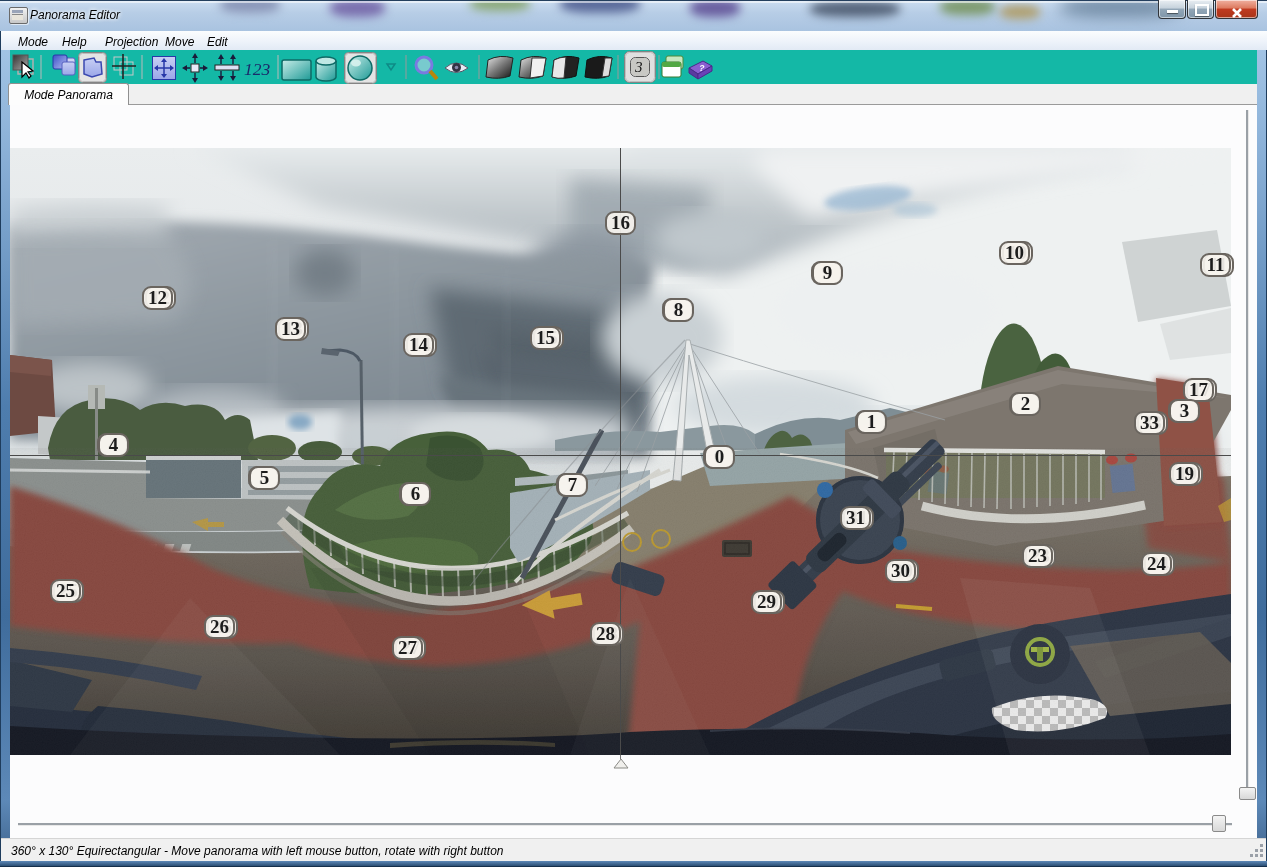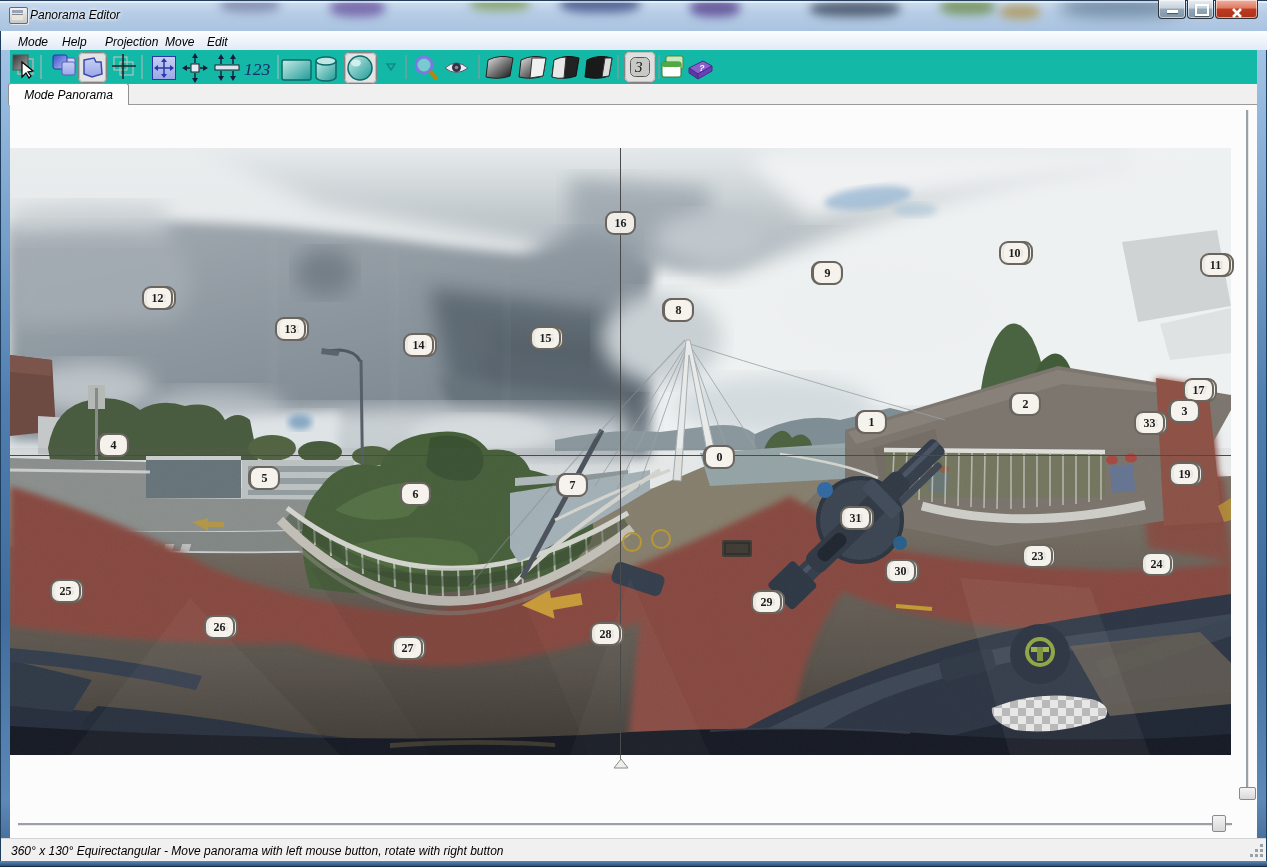--- a/index.html
+++ b/index.html
@@ -31,21 +31,21 @@
   
   #status{left:1px;top:838px;width:1265px;height:23px;background:#f0f0f0;border-top:1px solid #d5d5d5;box-sizing:border-box;font-size:12px;color:#000;}
   #status div{margin:5px 0 0 10px;}
   
   #hslider{left:18px;top:823px;width:1214px;height:2px;background:#9aa0a6;border-bottom:1px solid #e8e8e8;}
   #hthumb{left:1212px;top:815px;width:14px;height:17px;background:linear-gradient(180deg,#f4f4f4,#d8d8d8);border:1px solid #8a8a8a;border-radius:2px;box-sizing:border-box;}
   #vslider{left:1246px;top:110px;width:2px;height:680px;background:#9aa0a6;border-right:1px solid #e8e8e8;}
   #vthumb{left:1239px;top:787px;width:17px;height:13px;background:linear-gradient(180deg,#f4f4f4,#d8d8d8);border:1px solid #8a8a8a;border-radius:2px;box-sizing:border-box;}
   
   #pano{left:10px;top:148px;width:1221px;height:607px;background:#cfd5d8;overflow:hidden;}
-  .lbl{position:absolute;width:27px;height:20px;border:2px solid #6a655f;border-radius:9px;background:rgba(246,243,238,0.92);color:#1c1c1c;font-family:"Liberation Serif",serif;font-weight:bold;font-size:12px;text-align:center;line-height:20px;box-sizing:content-box;}
+  .lbl{position:absolute;width:27px;height:20px;border:2px solid #6a655f;border-radius:9px;background:rgba(246,243,238,0.92);color:#1c1c1c;font-family:"Liberation Serif",serif;font-weight:bold;font-size:19px;text-align:center;line-height:20px;box-sizing:content-box;}
 </style>
 </head>
 <body>
 
 <div id="titlebar" class="abs">
   <div class="blob" style="left:220px;top:-4px;width:60px;height:16px;background:#8a96b8;"></div>
   <div class="blob" style="left:330px;top:-2px;width:55px;height:18px;background:#7a6fae;"></div>
   <div class="blob" style="left:470px;top:-4px;width:60px;height:14px;background:#8aa878;"></div>
   <div class="blob" style="left:560px;top:-6px;width:80px;height:18px;background:#5a6a9a;"></div>
   <div class="blob" style="left:690px;top:-2px;width:50px;height:18px;background:#6a5fa0;"></div>

